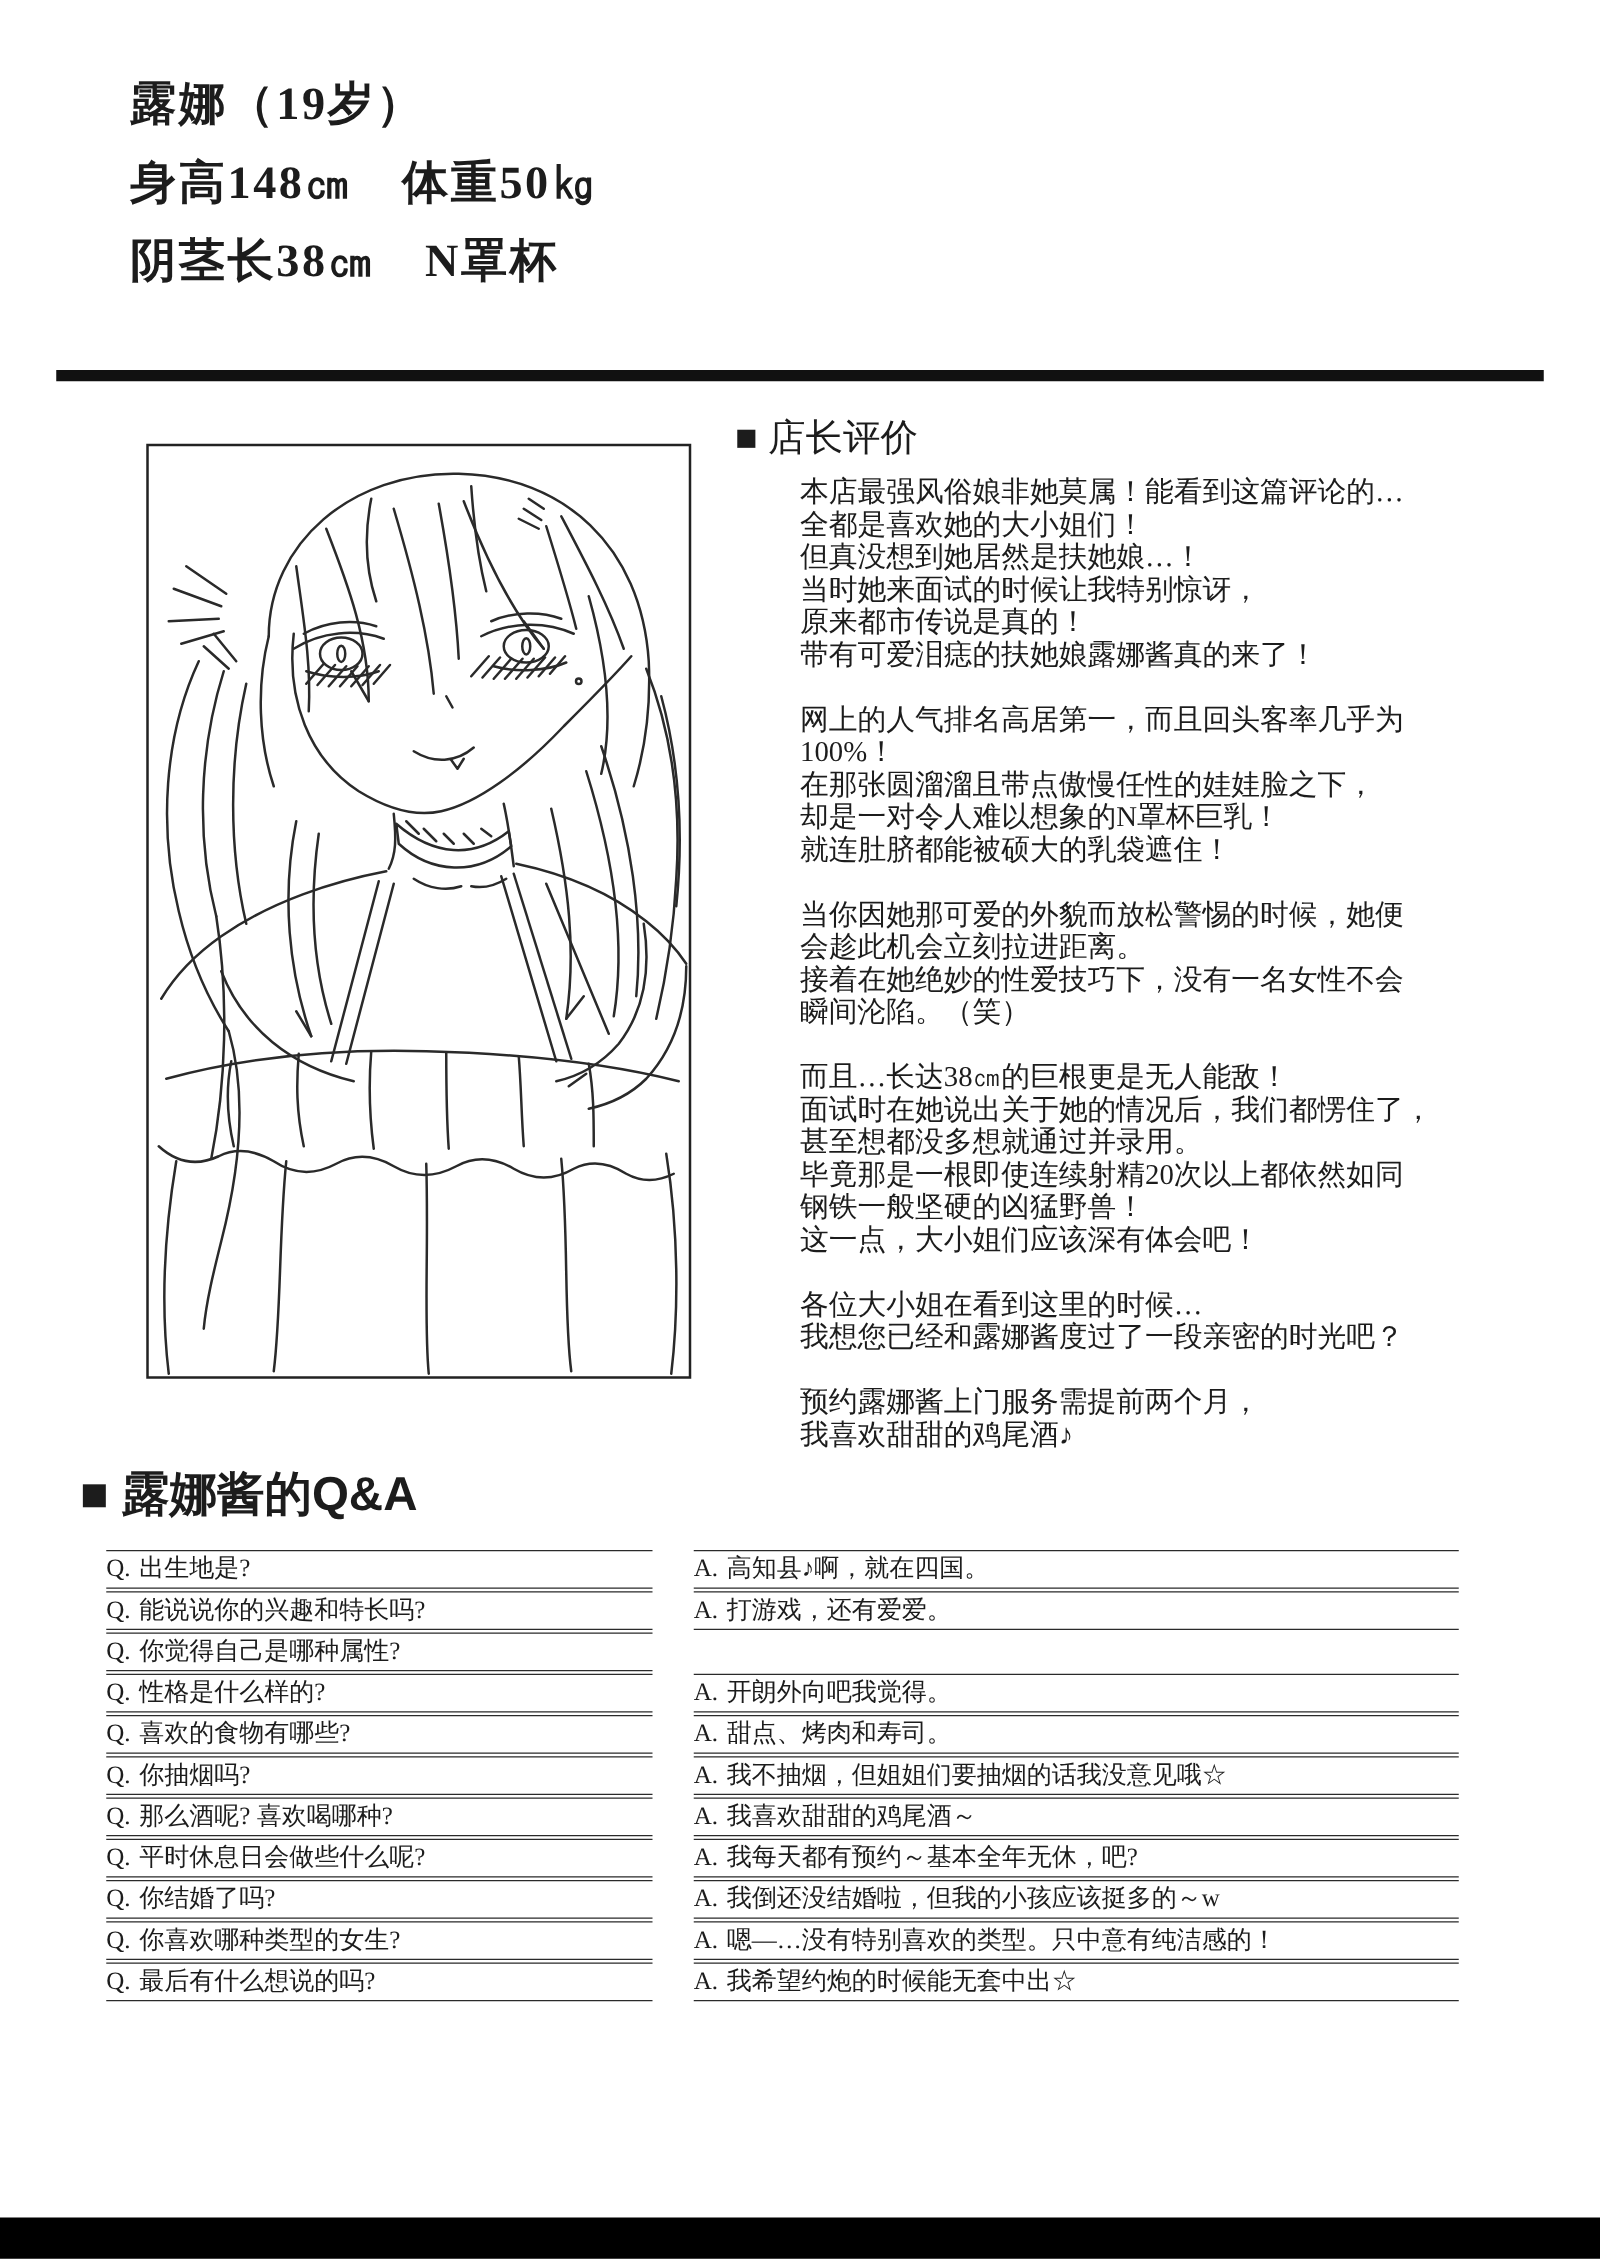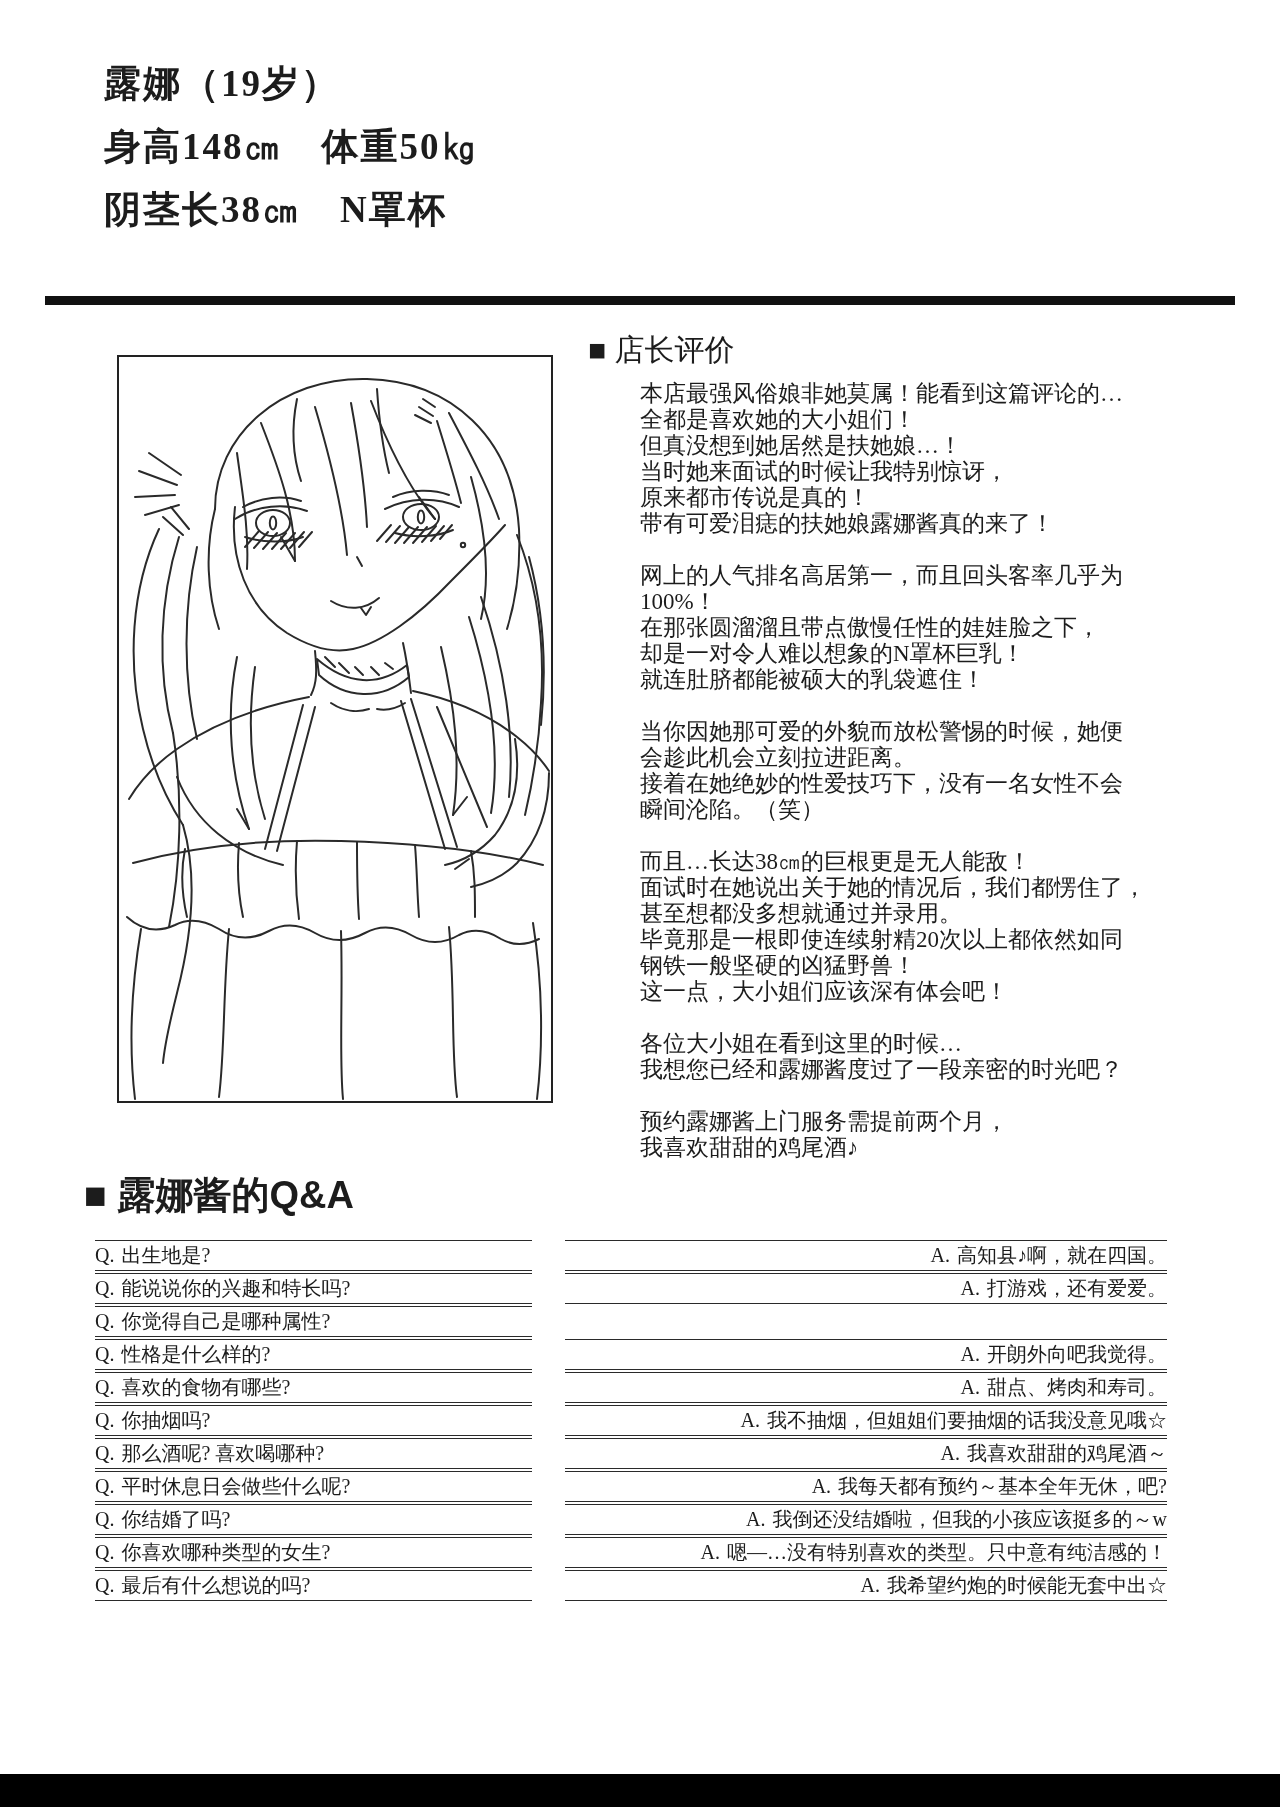--- a/index.html
+++ b/index.html
@@ -26,35 +26,35 @@
     position:absolute;left:588px;top:330px;
     font-family:"Liberation Sans","DejaVu Sans",sans-serif;
     font-weight:normal;font-size:30px;white-space:nowrap;
   }
   .review-body{
     position:absolute;left:640px;top:381px;width:578px;
     font-size:23px;line-height:26px;
   }
   .review-body p{margin:0 0 26px 0;white-space:pre-line;}
   .qa-heading{
-    position:absolute;left:84px;top:1170px;
+    position:absolute;left:64px;top:1170px;
     font-family:"Liberation Sans","DejaVu Sans",sans-serif;
     font-weight:bold;font-size:38px;white-space:nowrap;
   }
   .qa-table{
     position:absolute;left:85px;top:1240px;width:1082px;
   }
   .qa-row{display:flex;margin-bottom:2px;}
   .qa-cell{
     border-top:1.5px solid #2a2a2a;border-bottom:1.5px solid #2a2a2a;
     padding:3px 0 4px 0;font-size:20px;line-height:22px;white-space:nowrap;
     overflow:hidden;
   }
-  .qa-q{width:437px;margin-right:33px;margin-left:10px;}
-  .qa-a{flex:1;text-align:right;}
+  .qa-q{width:437px;margin-right:33px;}
+  .qa-a{flex:1;}
   .qa-prefix{margin-right:7px;}
   .bottom-bar{
     position:absolute;left:0;top:1774px;width:1280px;height:33px;background:#000;
   }
   .ill path,.ill ellipse,.ill circle{fill:none;stroke:#2a2a2a;stroke-width:2;stroke-linecap:round;stroke-linejoin:round;}
 </style>
 </head>
 <body>
 
 <div class="profile-header">

